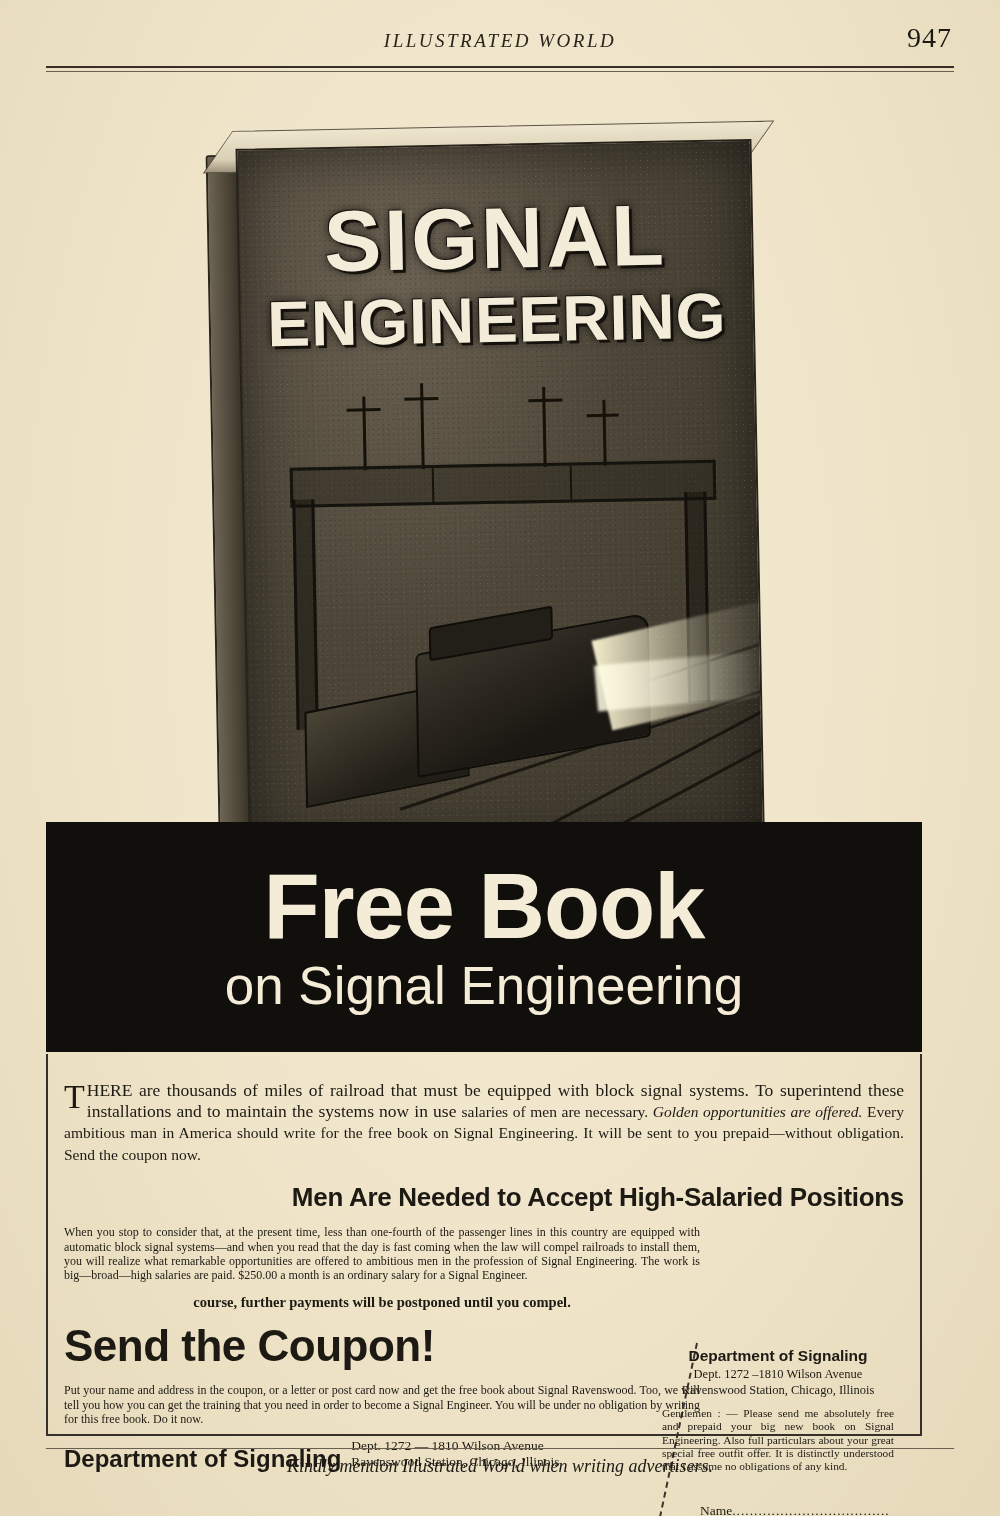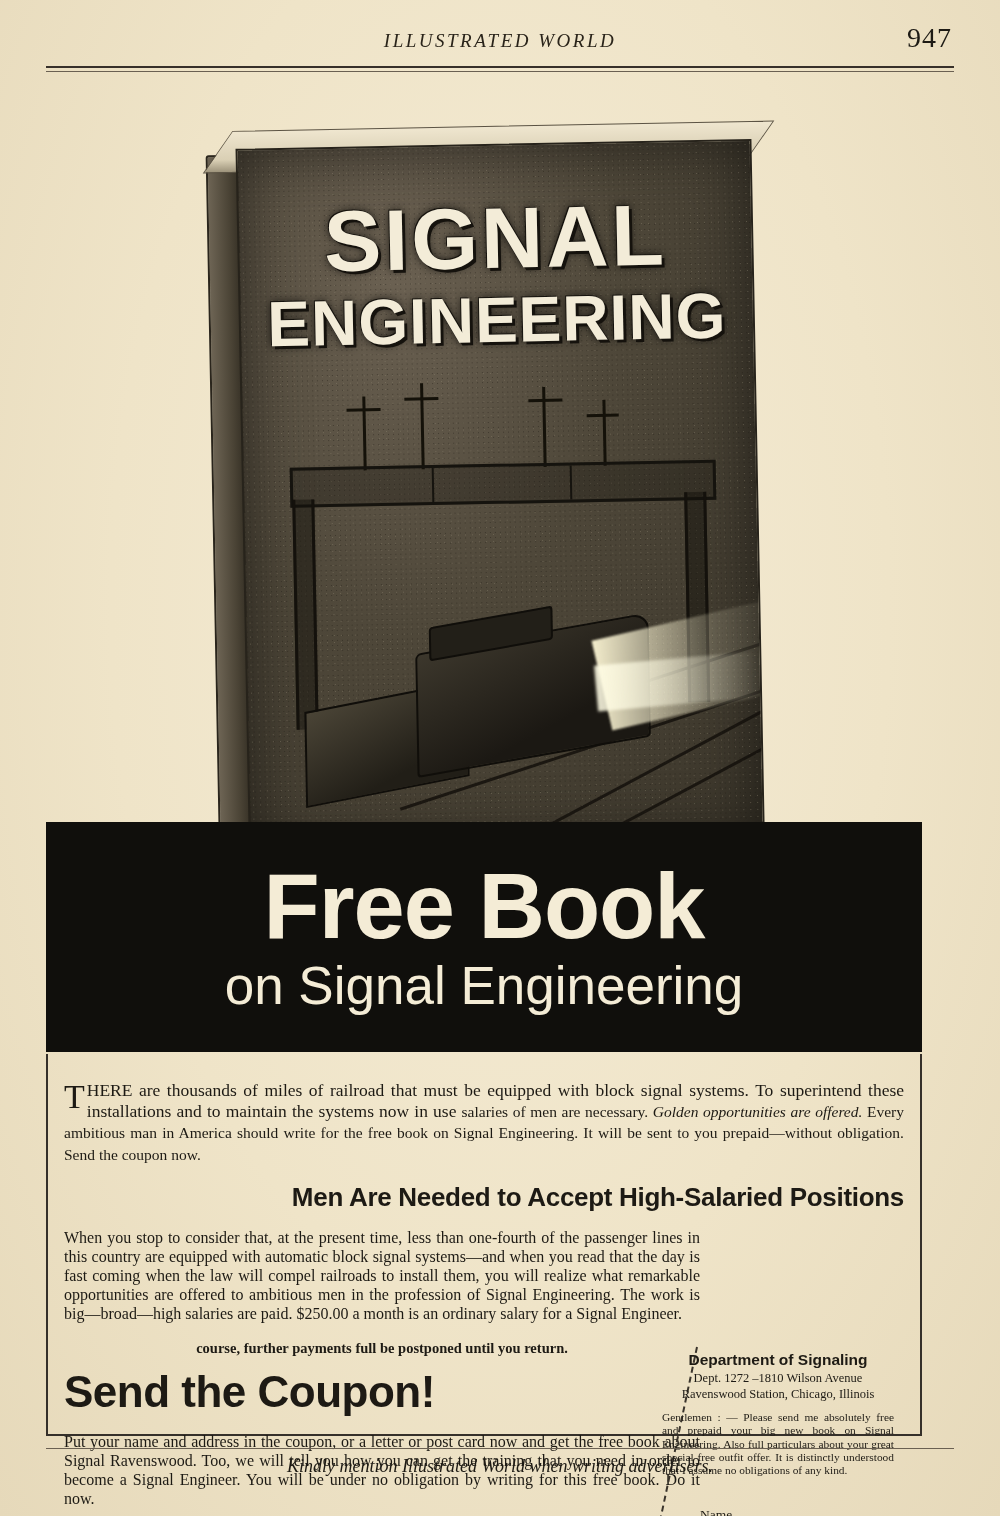--- a/index.html
+++ b/index.html
@@ -185,21 +185,21 @@
   }
   .lead .small{font-size:15.5px;}
   .lead .ital{font-style:italic;}
   h2.headline{
     font-family:"Liberation Sans", sans-serif;
     font-size:26px;font-weight:bold;text-align:right;margin:6px 0 4px 0;
     letter-spacing:-.3px;
   }
   .cols{position:relative;}
   .left-col{width:636px;}
-  .body-small{font-size:16px;line-height:1.18;text-align:justify;}
+  .body-small{font-size:12px;line-height:1.18;text-align:justify;}
   .center-note{
     text-align:center;font-weight:bold;font-size:14.5px;line-height:1.2;margin-top:6px;
   }
   h3.send{
     font-family:"Liberation Sans", sans-serif;
     font-weight:bold;font-size:44px;margin:10px 0 6px 0;letter-spacing:-.5px;
   }
   .dept-line{
     display:flex;align-items:flex-end;gap:10px;margin-top:10px;
   }
@@ -294,21 +294,21 @@
       <span class="drop">T</span><span>HERE are thousands of miles of railroad that must be equipped with block signal systems.  To superintend these installations and to maintain the systems now in use</span>
       <span class="small">salaries of men are necessary. </span><span class="small ital">Golden opportunities are offered.</span><span class="small">  Every ambitious man in America should write for the free book on Signal Engineering.  It will be sent to you prepaid—without obligation. Send the coupon now.</span>
     </p>
 
     <h2 class="headline">Men Are Needed to Accept High-Salaried Positions</h2>
 
     <div class="cols">
       <div class="left-col">
         <p class="body-small">When you stop to consider that, at the present time, less than one-fourth of the passenger lines in this country are equipped with automatic block signal systems—and when you read that the day is fast coming when the law will compel railroads to install them, you will realize what remarkable opportunities are offered to ambitious men in the profession of Signal Engineering.   The work is big—broad—high salaries are paid. $250.00 a month is an ordinary salary for a Signal Engineer.</p>
         <div class="center-note">
-          <div>course, further payments full be postponed until you return.</div>
+          <div>course, further payments will be postponed until you compel.</div>
         </div>
         <h3 class="send">Send the Coupon!</h3>
         <p class="body-small">Put your name and address in the coupon, or a letter or post card now and get the free book about Signal Ravenswood.  Too, we will tell you how you can get the training that you need in order to become a Signal Engineer.  You will be under no obligation by writing for this free book.  Do it now.</p>
         <div class="dept-line">
           <span class="dept-name">Department of Signaling</span>
           <span class="dept-addr">
             <div>Dept. 1272 — 1810 Wilson Avenue</div>
             <div>Ravenswood Station, Chicago, Illinois</div>
           </span>
         </div>

